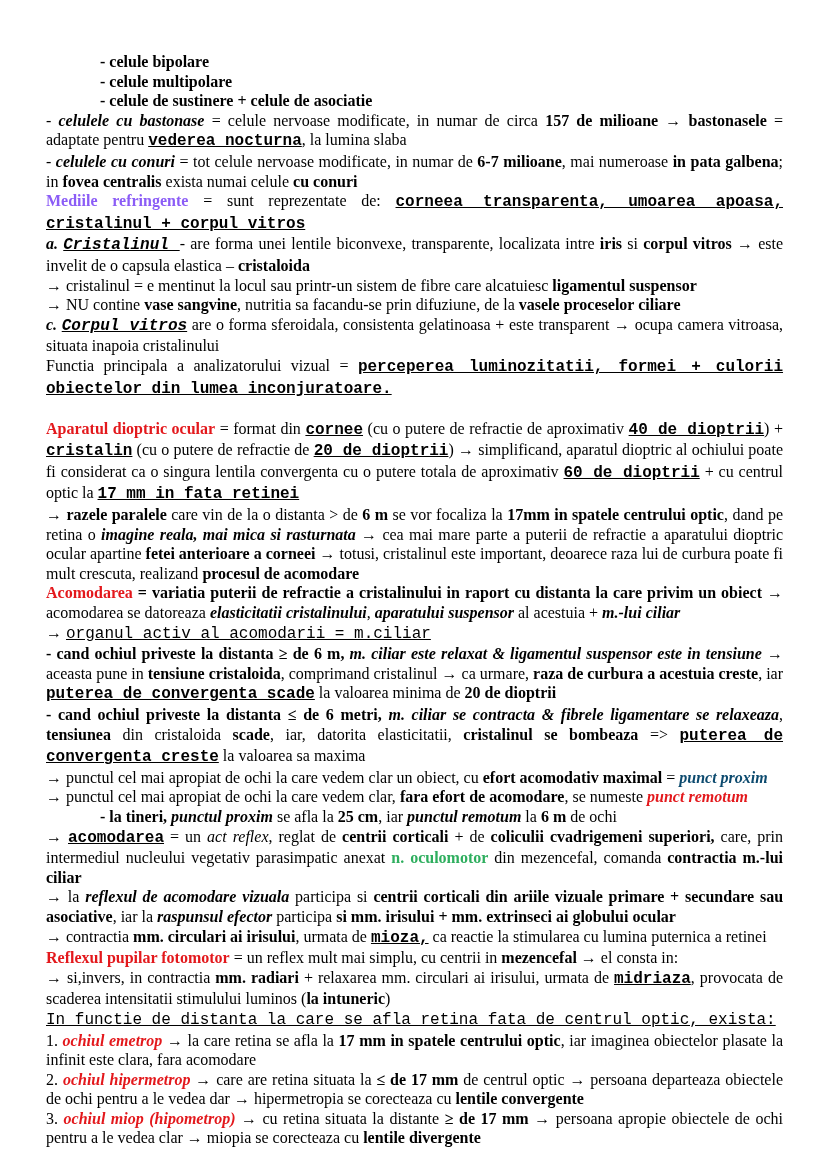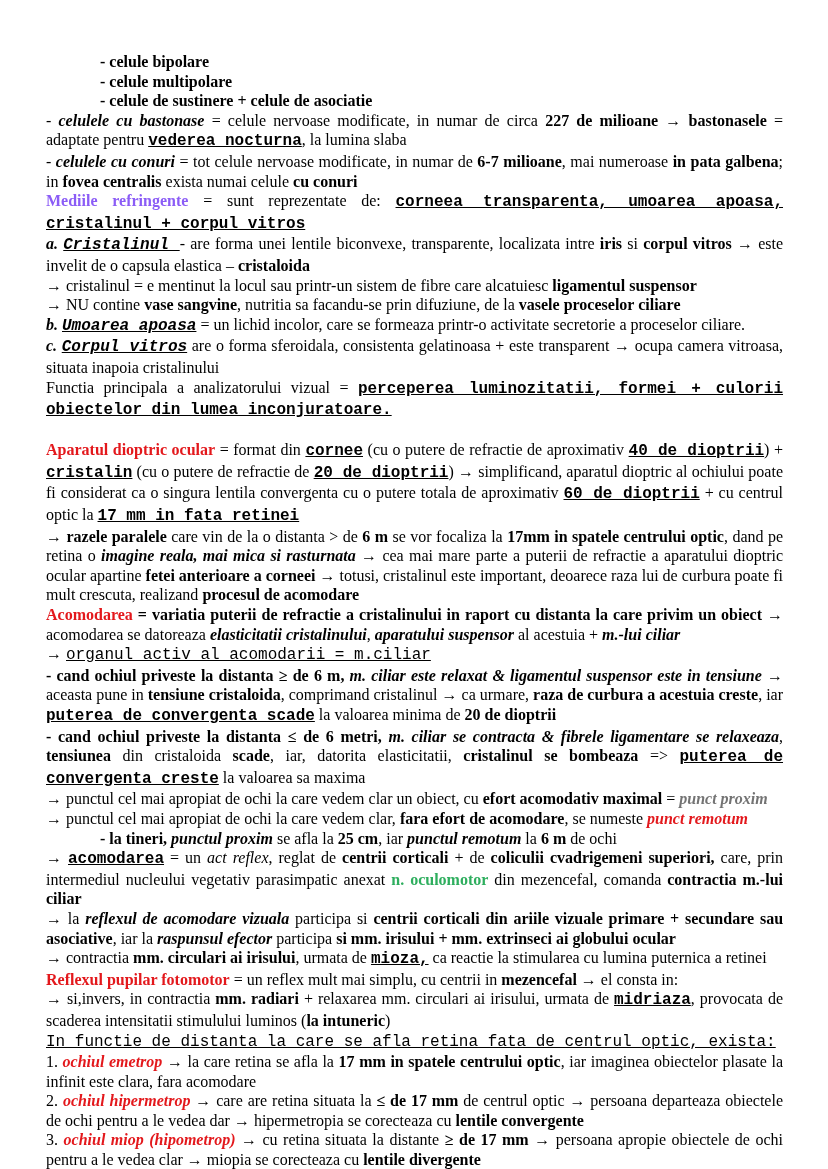--- a/index.html
+++ b/index.html
@@ -35,37 +35,36 @@
   .u { text-decoration: underline; font-family: Liberation Mono, monospace; }
 </style>
 </head>
 <body>
 
 <div class="page">
   <div class="doc">
       <p class="para ind"><span class="b">- celule bipolare</span></p>
       <p class="para ind"><span class="b">- celule multipolare</span></p>
       <p class="para ind"><span class="b">- celule de sustinere + celule de asociatie</span></p>
-      <p class="para"><span>- </span><span class="b i">celulele cu bastonase</span><span> = celule nervoase modificate, in numar de circa </span><span class="b">227 de milioane</span><span class="b"> → </span><span class="b">bastonasele</span><span> = adaptate pentru </span><span class="b u">vederea nocturna</span><span>, la lumina slaba</span></p>
+      <p class="para"><span>- </span><span class="b i">celulele cu bastonase</span><span> = celule nervoase modificate, in numar de circa </span><span class="b">157 de milioane</span><span class="b"> → </span><span class="b">bastonasele</span><span> = adaptate pentru </span><span class="b u">vederea nocturna</span><span>, la lumina slaba</span></p>
       <p class="para"><span>- </span><span class="b i">celulele cu conuri</span><span> = tot celule nervoase modificate, in numar de </span><span class="b">6-7 milioane</span><span>, mai numeroase </span><span class="b">in pata galbena</span><span>; in </span><span class="b">fovea centralis</span><span> exista numai celule </span><span class="b">cu conuri</span></p>
       <p class="para"><span class="b" style="color: #8b5cf6;">Mediile refringente</span><span> = sunt reprezentate de: </span><span class="b u">corneea transparenta, umoarea apoasa, cristalinul + corpul vitros</span></p>
       <p class="para"><span class="b i">a. </span><span class="b i u">Cristalinul </span><span>- are forma unei lentile biconvexe, transparente, localizata intre </span><span class="b">iris</span><span> si </span><span class="b">corpul vitros</span><span> → este invelit de o capsula elastica – </span><span class="b">cristaloida</span></p>
       <p class="para"><span>→ cristalinul = e mentinut la locul sau printr-un sistem de fibre care alcatuiesc </span><span class="b">ligamentul suspensor</span></p>
       <p class="para"><span>→ NU contine </span><span class="b">vase sangvine</span><span>, nutritia sa facandu-se prin difuziune, de la </span><span class="b">vasele proceselor ciliare</span></p>
-      <p class="para"><span class="b i">b. </span><span class="b i u">Umoarea apoasa</span><span> = un lichid incolor, care se formeaza printr-o activitate secretorie a proceselor ciliare.</span></p>
       <p class="para"><span class="b i">c. </span><span class="b i u">Corpul vitros</span><span> are o forma sferoidala, consistenta gelatinoasa + este transparent → ocupa camera vitroasa, situata inapoia cristalinului</span></p>
       <p class="para"><span>Functia principala a analizatorului vizual = </span><span class="b u">perceperea luminozitatii, formei + culorii obiectelor din lumea inconjuratoare.</span></p>
       <p class="para spacer">&nbsp;</p>
       <p class="para"><span class="b" style="color: rgb(227, 24, 28);">Aparatul dioptric ocular</span><span> = format din </span><span class="b u">cornee</span><span> (cu o putere de refractie de aproximativ </span><span class="b u">40 de dioptrii</span><span>) + </span><span class="b u">cristalin</span><span> (cu o putere de refractie de </span><span class="b u">20 de dioptrii</span><span>) → simplificand, aparatul dioptric al ochiului poate fi considerat ca o singura lentila convergenta cu o putere totala de aproximativ </span><span class="b u">60 de dioptrii</span><span> + cu centrul optic la </span><span class="b u">17 mm in fata retinei</span></p>
       <p class="para"><span>→ </span><span class="b">razele paralele</span><span> care vin de la o distanta &gt; de </span><span class="b">6 m</span><span> se vor focaliza la </span><span class="b">17mm in spatele centrului optic</span><span>, dand pe retina o </span><span class="b i">imagine reala, mai mica si rasturnata</span><span> → cea mai mare parte a puterii de refractie a aparatului dioptric ocular apartine </span><span class="b">fetei anterioare a corneei</span><span> → totusi, cristalinul este important, deoarece raza lui de curbura poate fi mult crescuta, realizand </span><span class="b">procesul de acomodare</span></p>
       <p class="para"><span class="b" style="color: rgb(227, 24, 28);">Acomodarea</span><span class="b"> = </span><span class="b">variatia puterii de refractie a cristalinului in raport cu distanta la care privim un obiect</span><span class="b"> → </span><span>acomodarea se datoreaza </span><span class="b i">elasticitatii cristalinului</span><span>, </span><span class="b i">aparatului suspensor</span><span> al acestuia + </span><span class="b i">m.-lui ciliar</span></p>
       <p class="para"><span>→ </span><span class="u">organul activ al acomodarii = m.ciliar</span></p>
       <p class="para"><span class="b">- cand ochiul priveste la distanta ≥ de 6 m, </span><span class="b i">m. ciliar este relaxat &amp; ligamentul suspensor este in tensiune</span><span class="b"> → </span><span>aceasta pune in </span><span class="b">tensiune cristaloida</span><span>, comprimand cristalinul → ca urmare, </span><span class="b">raza de curbura a acestuia creste</span><span>, iar </span><span class="b u">puterea de convergenta scade</span><span> la valoarea minima de </span><span class="b">20 de dioptrii</span></p>
       <p class="para"><span class="b">- cand ochiul priveste la distanta ≤ de 6 metri, </span><span class="b i">m. ciliar se contracta &amp; fibrele ligamentare se relaxeaza</span><span>, </span><span class="b">tensiunea</span><span> din cristaloida </span><span class="b">scade</span><span>, iar, datorita elasticitatii, </span><span class="b">cristalinul se bombeaza</span><span> =&gt; </span><span class="b u">puterea de convergenta creste</span><span> la valoarea sa maxima</span></p>
-      <p class="para"><span>→ punctul cel mai apropiat de ochi la care vedem clar un obiect, cu </span><span class="b">efort acomodativ maximal</span><span> = </span><span class="b i" style="color: #737373;">punct proxim</span></p>
+      <p class="para"><span>→ punctul cel mai apropiat de ochi la care vedem clar un obiect, cu </span><span class="b">efort acomodativ maximal</span><span> = </span><span class="b i" style="color: #0c4a6e;">punct proxim</span></p>
       <p class="para"><span>→ punctul cel mai apropiat de ochi la care vedem clar, </span><span class="b">fara efort de acomodare</span><span>, se numeste </span><span class="b i" style="color: rgb(227, 24, 28);">punct remotum</span></p>
       <p class="para ind"><span class="b">- la tineri, </span><span class="b i">punctul proxim</span><span> se afla la </span><span class="b">25 cm</span><span>, iar </span><span class="b i">punctul remotum</span><span> la </span><span class="b">6 m</span><span> de ochi</span></p>
       <p class="para"><span>→ </span><span class="b u">acomodarea</span><span> = un </span><span class="i">act reflex</span><span>, reglat de </span><span class="b">centrii corticali</span><span> + de </span><span class="b">coliculii cvadrigemeni superiori,</span><span> care, prin intermediul nucleului vegetativ parasimpatic anexat </span><span class="b" style="color: rgb(46, 174, 94);">n. oculomotor</span><span> din mezencefal, comanda </span><span class="b">contractia m.-lui ciliar</span></p>
       <p class="para"><span>→ la </span><span class="b i">reflexul de acomodare vizuala</span><span> participa si </span><span class="b">centrii corticali din ariile vizuale primare + secundare sau asociative</span><span>, iar la </span><span class="b i">raspunsul efector</span><span> participa </span><span class="b">si mm. irisului + mm. extrinseci ai globului ocular</span></p>
       <p class="para"><span>→ contractia </span><span class="b">mm. circulari ai irisului</span><span>, urmata de </span><span class="b u">mioza,</span><span> ca reactie la stimularea cu lumina puternica a retinei</span></p>
       <p class="para"><span class="b" style="color: rgb(227, 24, 28);">Reflexul pupilar fotomotor</span><span> = un reflex mult mai simplu, cu centrii in </span><span class="b">mezencefal</span><span> → el consta in:</span></p>
       <p class="para"><span>→ si,invers, in contractia </span><span class="b">mm. radiari</span><span> + relaxarea mm. circulari ai irisului, urmata de </span><span class="b u">midriaza</span><span>, provocata de scaderea intensitatii stimulului luminos (</span><span class="b">la intuneric</span><span>)</span></p>
       <p class="para"><span class="u">In functie de distanta la care se afla retina fata de centrul optic, exista:</span></p>
       <p class="para"><span>1. </span><span class="b i" style="color: rgb(227, 24, 28);">ochiul emetrop</span><span> → la care retina se afla la </span><span class="b">17 mm in spatele centrului optic</span><span>, iar imaginea obiectelor plasate la infinit este clara, fara acomodare</span></p>
       <p class="para"><span>2. </span><span class="b i" style="color: rgb(227, 24, 28);">ochiul hipermetrop</span><span> → care are retina situata la </span><span class="b">≤ de 17 mm</span><span> de centrul optic → persoana departeaza obiectele de ochi pentru a le vedea dar → hipermetropia se corecteaza cu </span><span class="b">lentile convergente</span></p>

